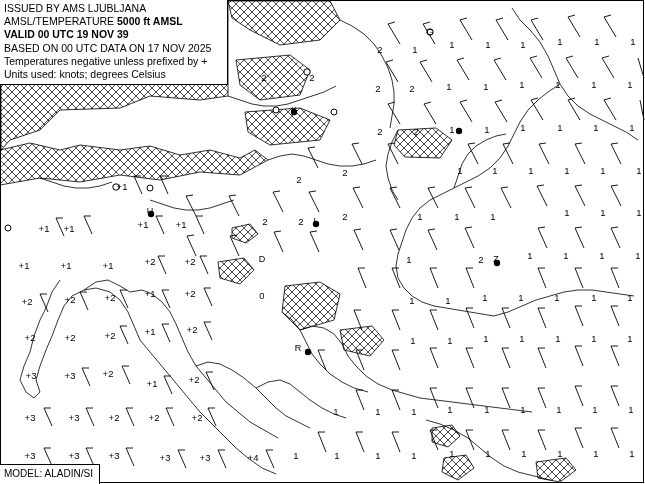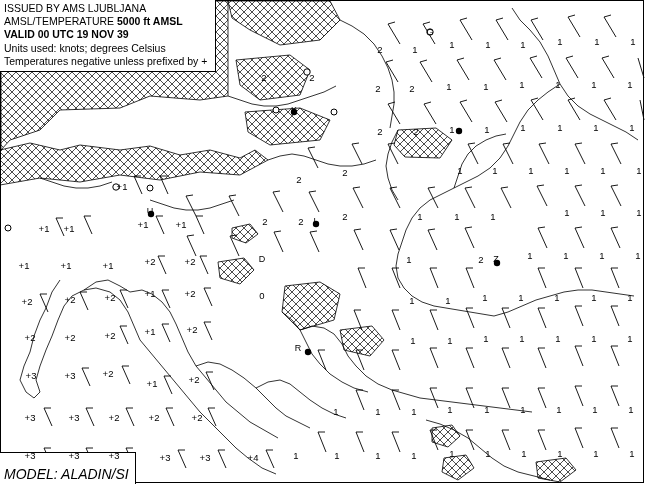--- a/index.html
+++ b/index.html
@@ -32,40 +32,39 @@
     box-sizing: border-box;
     pointer-events: none;
   }
   #header-box {
     position: absolute;
     left: 0;
     top: 0;
     background: #ffffff;
     border-right: 1px solid #000;
     border-bottom: 1px solid #000;
-    padding: 2px 8px 3px 4px;
+    padding: 2px 16px 3px 4px;
     font-size: 10.5px;
     line-height: 13.2px;
     color: #000;
     white-space: nowrap;
   }
   #header-box .bold { font-weight: bold; }
   #footer-box {
     position: absolute;
     left: 0;
     bottom: 0;
     background: #ffffff;
     border-top: 1px solid #000;
     border-right: 1px solid #000;
-    padding: 14px 6px 3px 4px;
-    font-size: 14px;
+    padding: 2px 6px 3px 4px;
+    font-size: 10px;
     line-height: 14px;
     color: #000;
     white-space: nowrap;
-    font-style: italic;
   }
   .obs-label {
     position: absolute;
     font-size: 9.5px;
     color: #000;
     white-space: nowrap;
     transform: translate(-50%, -50%);
   }
   .temp-label { font-size: 9.5px; }
   .stn-label { font-size: 9px; }
@@ -264,22 +263,23 @@
       <circle cx="8" cy="228" r="3" fill="#fff" stroke="#000" stroke-width="1"></circle>
     </g>
   </svg>
 
   <div class="frame"></div>
 
   <div id="header-box">
     <div>ISSUED BY AMS LJUBLJANA</div>
     <div><span>AMSL/TEMPERATURE </span><span class="bold">5000 ft AMSL</span></div>
     <div class="bold">VALID 00 UTC 19 NOV 39</div>
+    <div>BASED ON 00 UTC DATA ON 17 NOV 2025</div>
+    <div>Temperatures negative unless prefixed by +</div>
     <div>Units used: knots; degrees Celsius</div>
-    <div>Temperatures negative unless prefixed by +</div>
   </div>
 
   <div id="footer-box">MODEL: ALADIN/SI</div>
 
   <div id="label-layer">
       <div class="obs-label temp-label" style="left: 122px; top: 186px;">+1</div>
       <div class="obs-label temp-label" style="left: 44px; top: 228px;">+1</div>
       <div class="obs-label temp-label" style="left: 69px; top: 228px;">+1</div>
       <div class="obs-label temp-label" style="left: 143px; top: 224px;">+1</div>
       <div class="obs-label temp-label" style="left: 181px; top: 224px;">+1</div>

